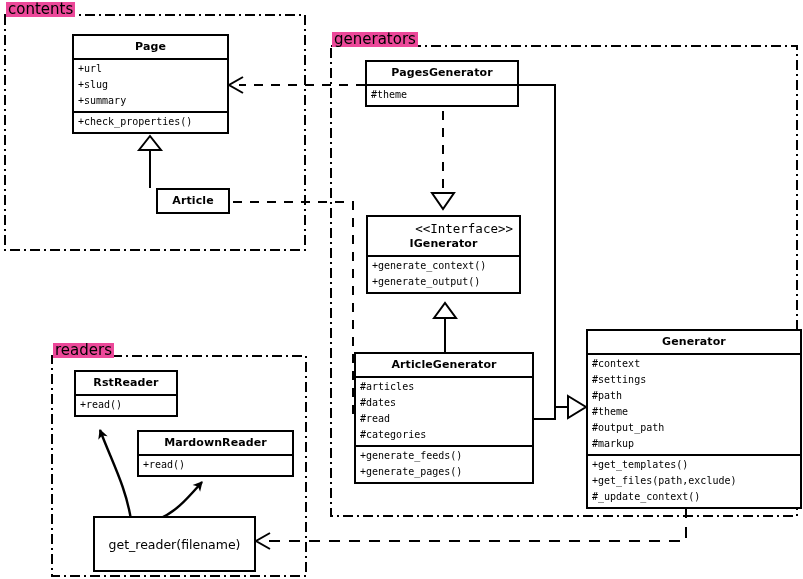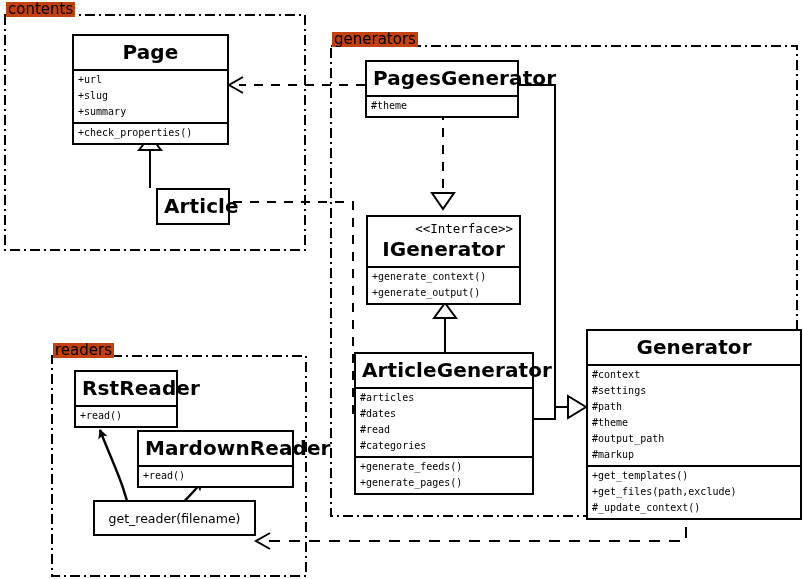--- a/index.html
+++ b/index.html
@@ -1,25 +1,25 @@
 <!DOCTYPE html>
 <html><head>
 <meta charset="utf-8">
 <style>
   html,body{margin:0;padding:0;background:#ffffff;}
   body{width:803px;height:579px;position:relative;overflow:hidden;
        font-family:"DejaVu Sans","Liberation Sans",sans-serif;color:#000;}
   #canvas{position:absolute;left:0;top:0;width:803px;height:579px;}
   svg.layer{position:absolute;left:0;top:0;width:803px;height:579px;pointer-events:none;}
   .pkg-label{position:absolute;font-size:15px;line-height:15px;color:#000;
-             background:#c2410c;padding:0 2px;white-space:nowrap;}
+             background:#ec4899;padding:0 2px;white-space:nowrap;}
 
   
   .cls{position:absolute;box-sizing:border-box;border:2px solid #000;background:#fff;}
-  .cls .name{font-weight:bold;font-size:20px;text-align:center;padding:4px 6px 5px 6px;
+  .cls .name{font-weight:bold;font-size:11px;text-align:center;padding:4px 6px 5px 6px;
              white-space:nowrap;letter-spacing:0.1px;}
   .cls .stereo{font-weight:normal;font-size:12.5px;text-align:right;
                font-family:"DejaVu Sans Mono","Liberation Mono",monospace;
                padding:4px 6px 0 6px;white-space:nowrap;}
   .cls .sect{border-top:2px solid #000;padding:1px 0 2px 0;}
   .cls .row{font-size:10px;line-height:16px;padding:0 3px 0 4px;white-space:nowrap;
             font-family:"DejaVu Sans Mono","Liberation Mono",monospace;}
   .cls.plain{display:flex;align-items:center;justify-content:center;}
   .cls.plain .fnlabel{font-size:12.5px;text-align:center;white-space:nowrap;}
 </style>
@@ -175,17 +175,17 @@
     </div>
   </div>
 
   <div class="cls" style="left:137px;top:430px;width:157px;">
     <div class="name">MardownReader</div>
     <div class="sect">
       <div class="row">+read()</div>
     </div>
   </div>
 
-  <div class="cls plain" style="left:93px;top:500px;width:163px;height:36px;">
+  <div class="cls plain" style="left:93px;top:516px;width:163px;height:56px;">
     <div class="fnlabel">get_reader(filename)</div>
   </div>
 
 </div>
 
 </body></html>

